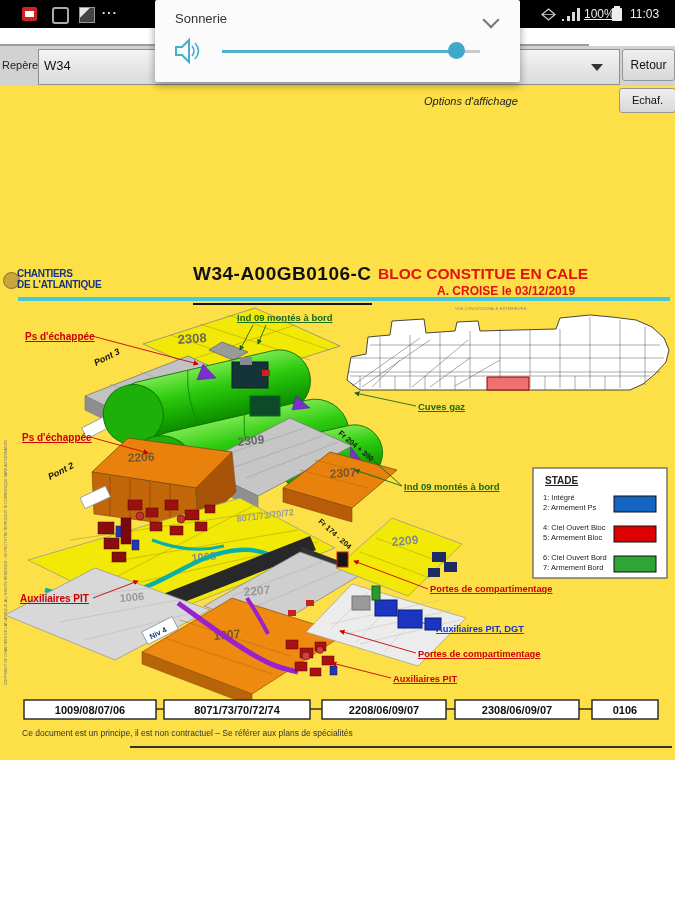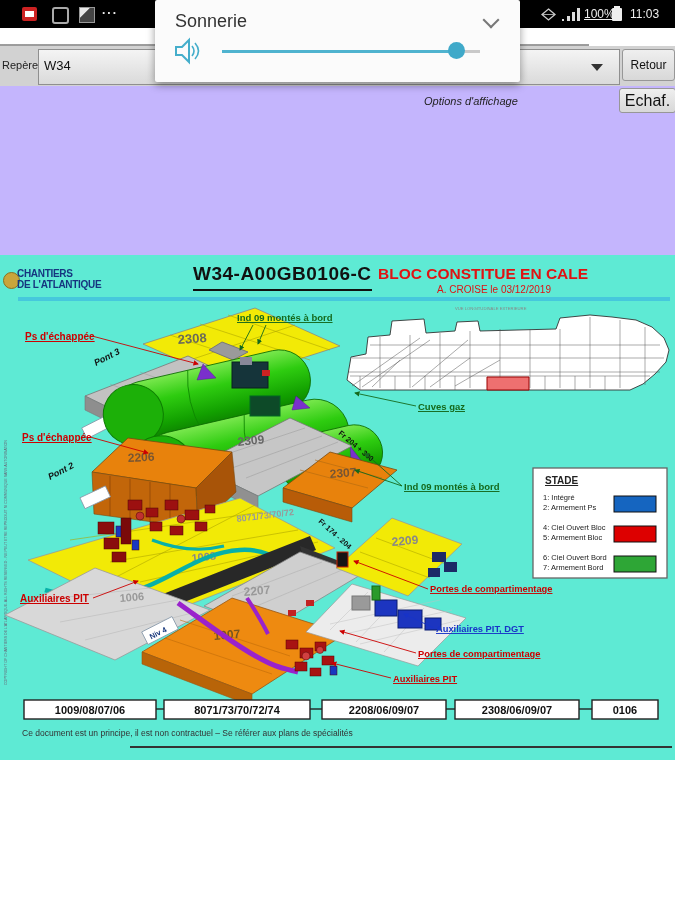--- a/index.html
+++ b/index.html
@@ -27,41 +27,41 @@
   #repere-lbl{left:2px;top:13px;font-size:11px;color:#222;}
   #spinner{left:38px;top:3px;width:580px;height:34px;background:linear-gradient(#f4f4f4,#dadada);
            border:1px solid #8f8f8f;}
   #spinner .v{position:absolute;left:5px;top:8px;font-size:13px;color:#111;}
   #spinner .arr{position:absolute;right:16px;top:14px;width:0;height:0;
                 border-left:6px solid transparent;border-right:6px solid transparent;
                 border-top:7px solid #333;}
   .btn{background:linear-gradient(#efefef,#d8d8d8);border:1px solid #979797;border-radius:3px;
        font-size:12px;color:#111;text-align:center;}
   #retour{left:622px;top:3px;width:51px;height:30px;line-height:30px;}
-  #row2{left:0;top:86px;width:675px;height:169px;background:#c4b5fd;}
+  #row2{left:0;top:86px;width:675px;height:169px;background:#fde047;}
   #options{left:424px;top:9px;font-size:11px;font-style:italic;color:#222;}
-  #echaf{left:619px;top:2px;width:55px;height:23px;line-height:23px;font-size:16px;}
+  #echaf{left:619px;top:2px;width:55px;height:23px;line-height:23px;font-size:11px;}
   
   #popup{left:155px;top:0;width:365px;height:82px;background:#fbfbfb;border-radius:2px;
          box-shadow:0 3px 8px rgba(0,0,0,.4);z-index:50;}
-  #popup .name{left:20px;top:11px;font-size:18px;color:#333;}
+  #popup .name{left:20px;top:11px;font-size:13px;color:#333;}
   #popup .chev{left:330px;top:14px;width:10px;height:10px;border-right:2px solid #777;
                border-bottom:2px solid #777;transform:rotate(45deg);}
   #track{left:67px;top:50px;width:258px;height:3px;background:#c9c9c9;}
   #track .fill{position:absolute;left:0;top:0;height:3px;width:235px;background:#4fb3cf;}
   #thumb{left:293px;top:42px;width:17px;height:17px;border-radius:50%;background:#3fa9c9;}
   
-  #doc{left:0;top:255px;width:675px;height:505px;background:#5eead4;}
+  #doc{left:0;top:255px;width:675px;height:505px;background:#fde047;}
   #logo-circle{left:3px;top:17px;width:15px;height:15px;border-radius:50%;background:#c9a53c;
                border:1px solid #8a7020;}
   .company{color:#16357f;font-weight:bold;font-size:10px;line-height:11px;letter-spacing:-0.3px;}
   #doc-code{left:193px;top:8px;font-size:19px;font-weight:bold;color:#111;
-            border-bottom:2.5px solid #111;padding-bottom:4px;letter-spacing:.5px;}
+            border-bottom:2.5px solid #111;padding-bottom:18px;letter-spacing:.5px;}
   #doc-title{left:378px;top:10px;font-size:15.5px;font-weight:bold;color:#e01212;text-align:right;}
-  #doc-sub{left:437px;top:29px;font-size:10px;font-weight:normal;color:#e01212;}
+  #doc-sub{left:437px;top:29px;font-size:12px;font-weight:bold;color:#e01212;}
   #cyanline{left:18px;top:42px;width:652px;height:4px;background:#46c8dc;}
   #footer-txt{left:22px;top:473px;font-size:8.5px;color:#333;}
   #footer-line{left:130px;top:491px;width:542px;border-top:2px solid #333;}
   svg text{font-family:"Liberation Sans",sans-serif;}
 </style>
 </head>
 <body>
 
 <div id="screen">
 

